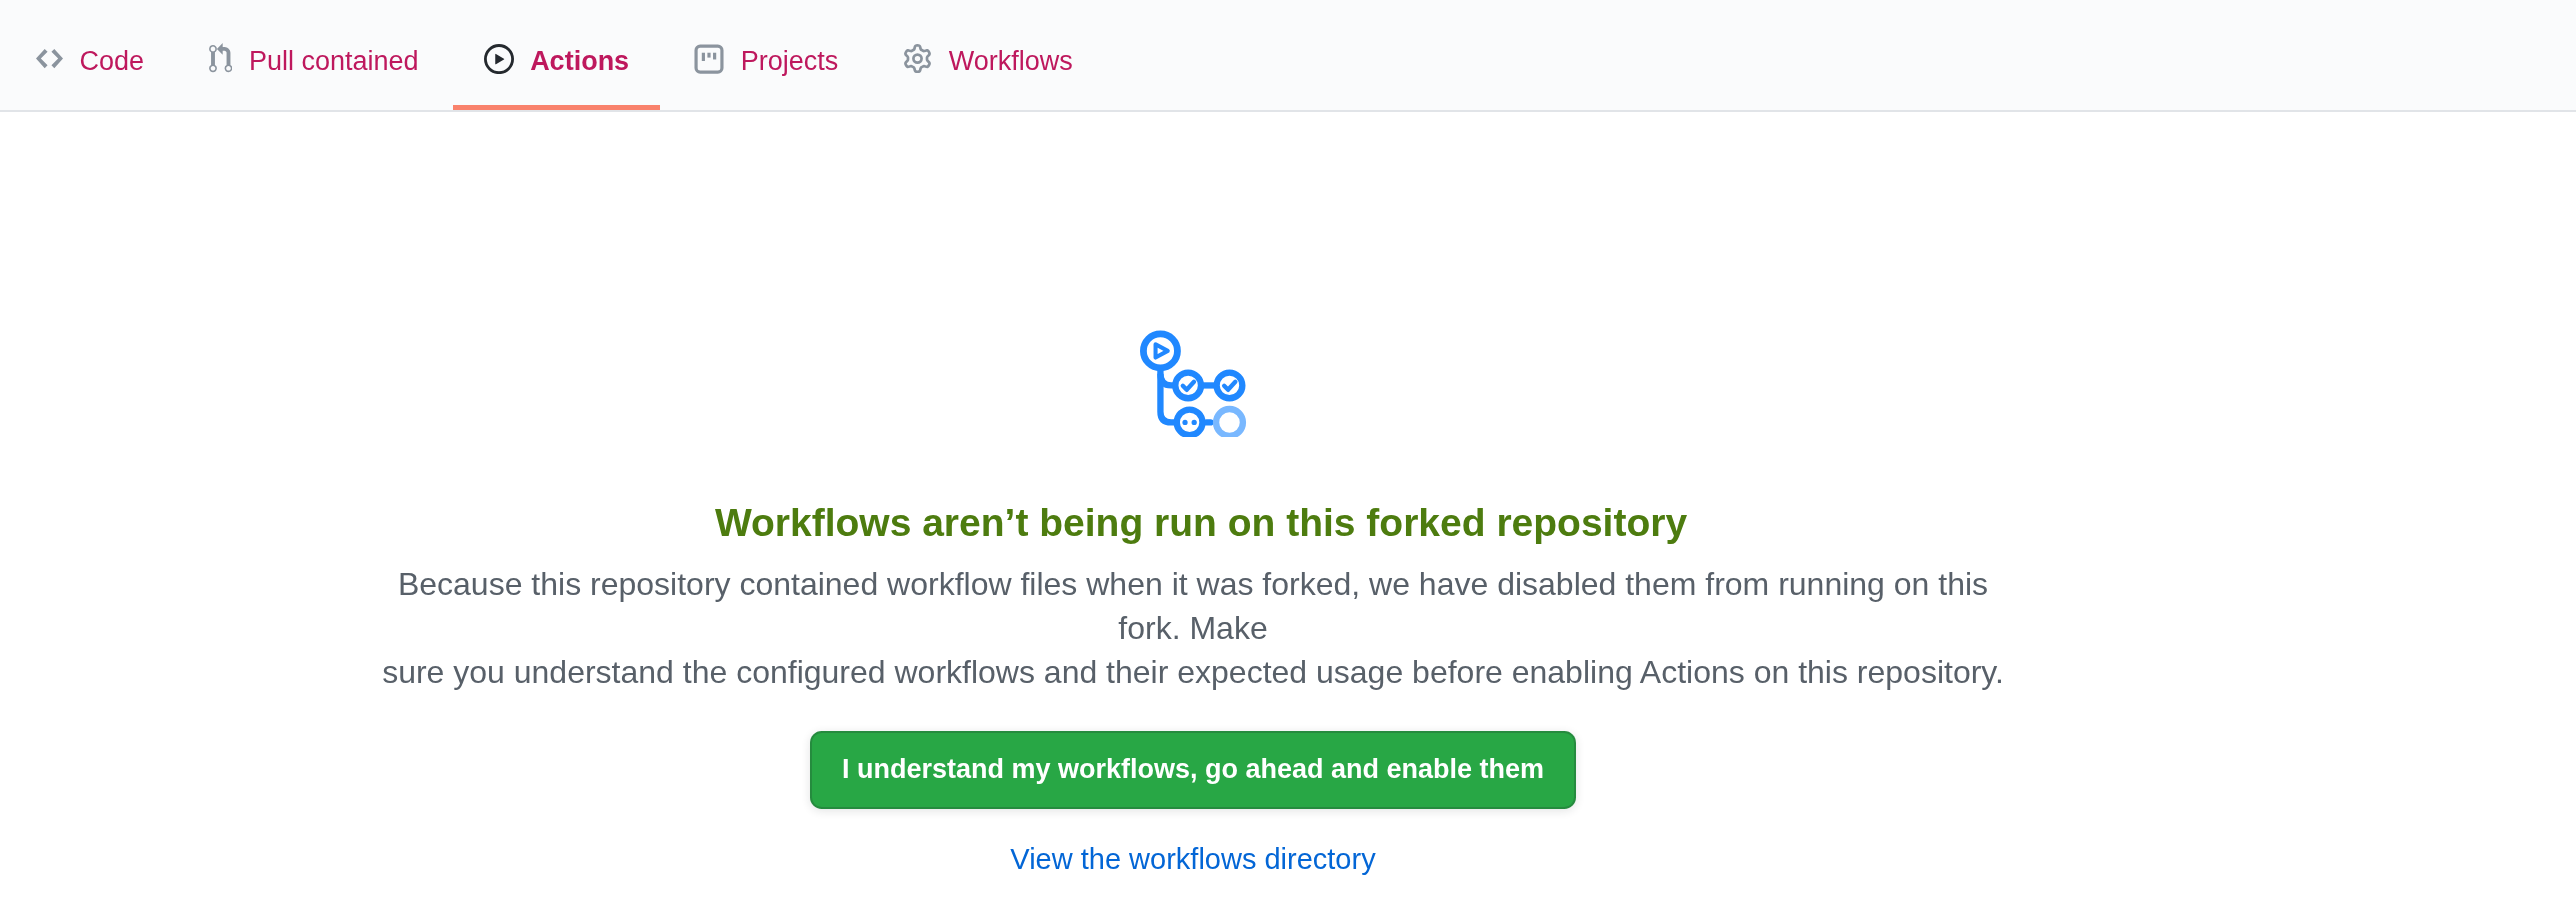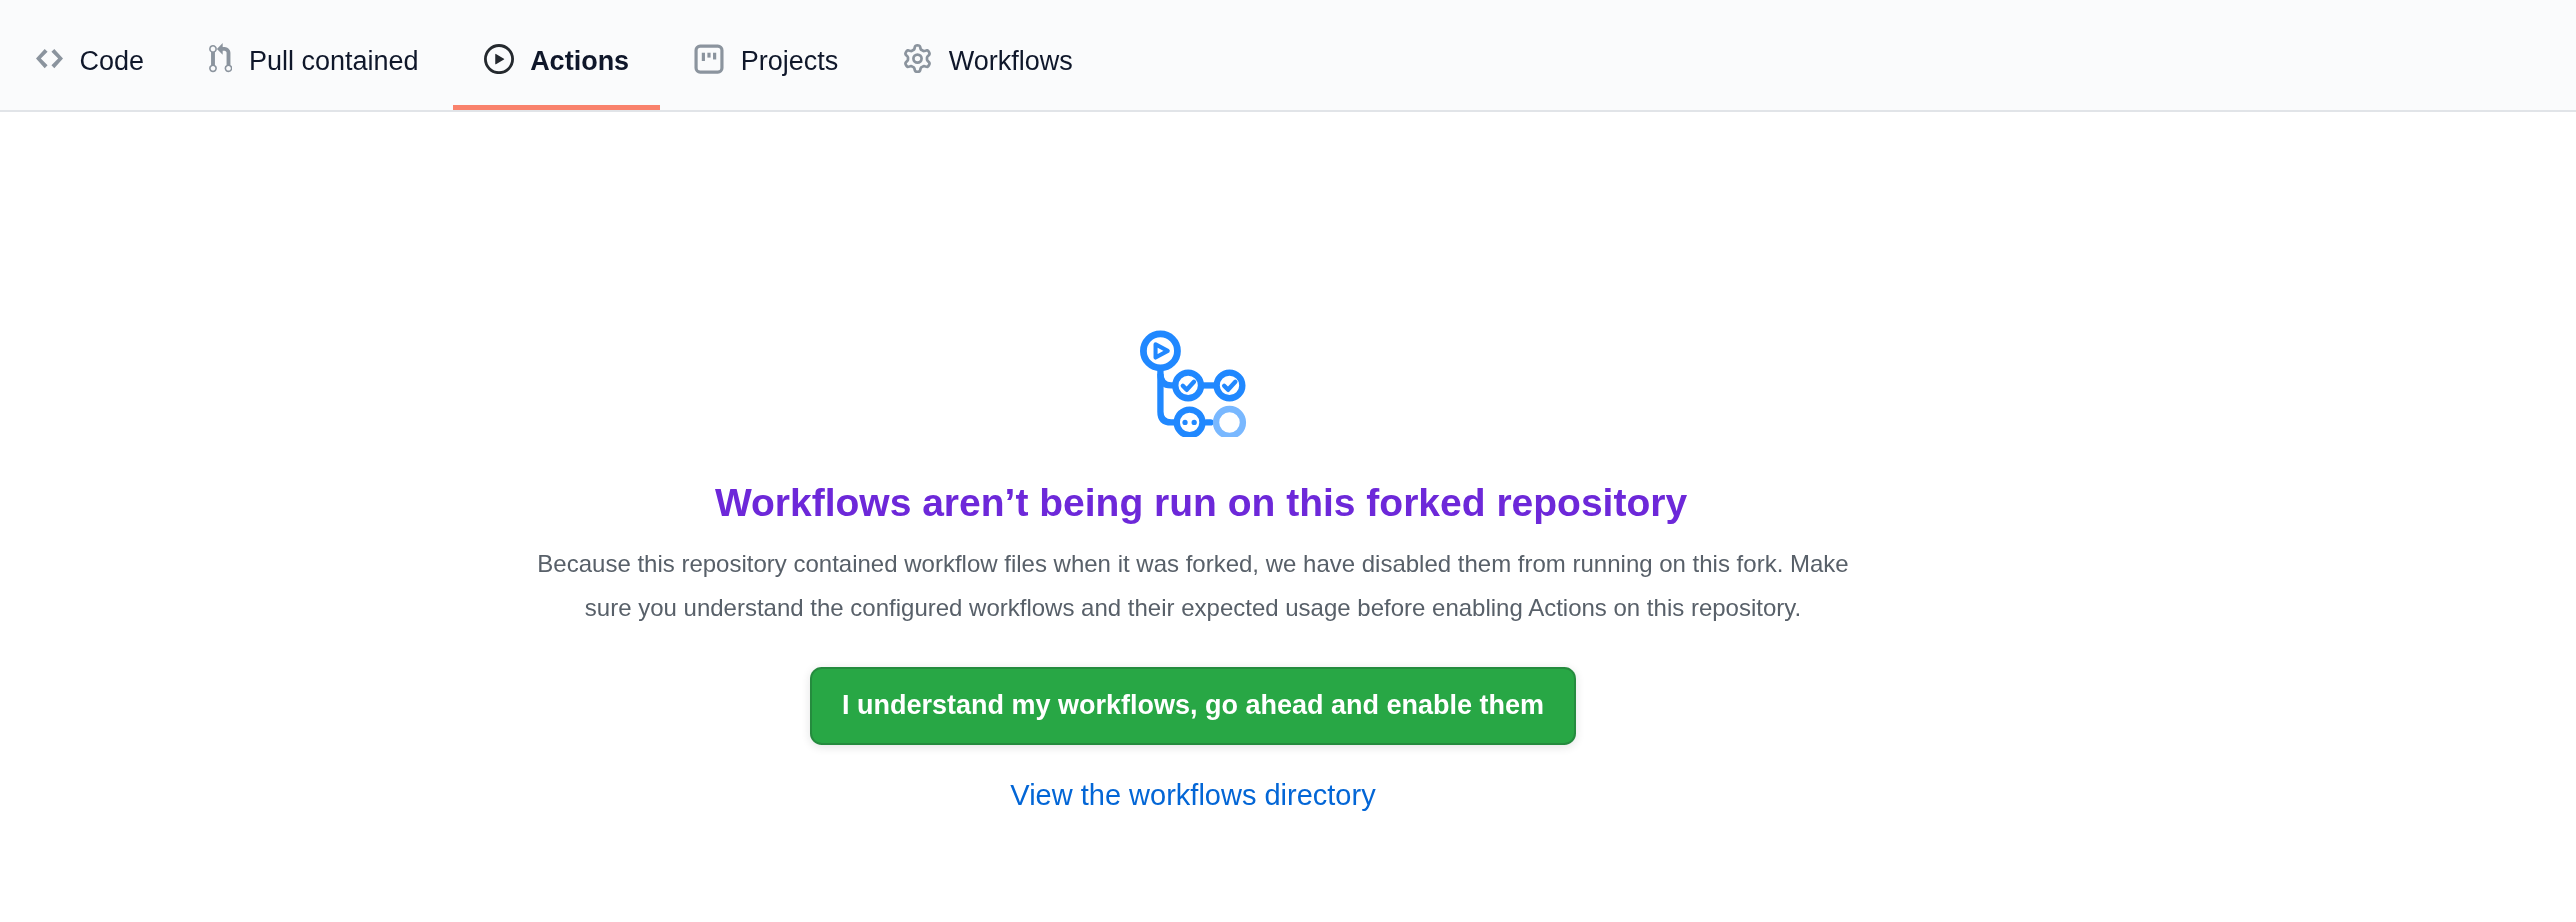--- a/index.html
+++ b/index.html
@@ -20,21 +20,21 @@
     align-items:stretch;
     padding:13.7px 0 0 4.9px;
   }
   .tab {
     display:flex;
     align-items:center;
     padding:0 31px;
     margin-right:2.9px;
     font-size:27px;
     line-height:31px;
-    color:#0f172a;
+    color:#be185d;
     cursor:pointer;
     white-space:nowrap;
   }
   .tab .ticon {
     display:flex;
     align-items:center;
     margin-right:16.6px;
     color:#8b949e;
     transform:translateY(-2.9px);
   }
@@ -46,31 +46,31 @@
 
   
   .blankslate {
     width:2386px;            
     text-align:center;
     padding-top:218px;
   }
   .wf-graphic { width:107px; height:107px; display:inline-block; }
 
   .bs-heading {
-    margin-top:38px;
+    margin-top:58px;
     font-size:39px;
     line-height:47px;
     font-weight:bold;
-    color:#6d28d9;
+    color:#4d7c0f;
     padding-left:16px;
   }
   .bs-desc {
     margin:15.6px auto 0;
     max-width:1622px;
-    font-size:24px;
+    font-size:32px;
     line-height:44px;
     color:#586069;
     white-space:pre-line;
   }
   .btn-row { margin-top:37px; }
   .btn-enable {
     display:inline-block;
     height:78px;
     padding:0 30px;
     background:#28a745;

